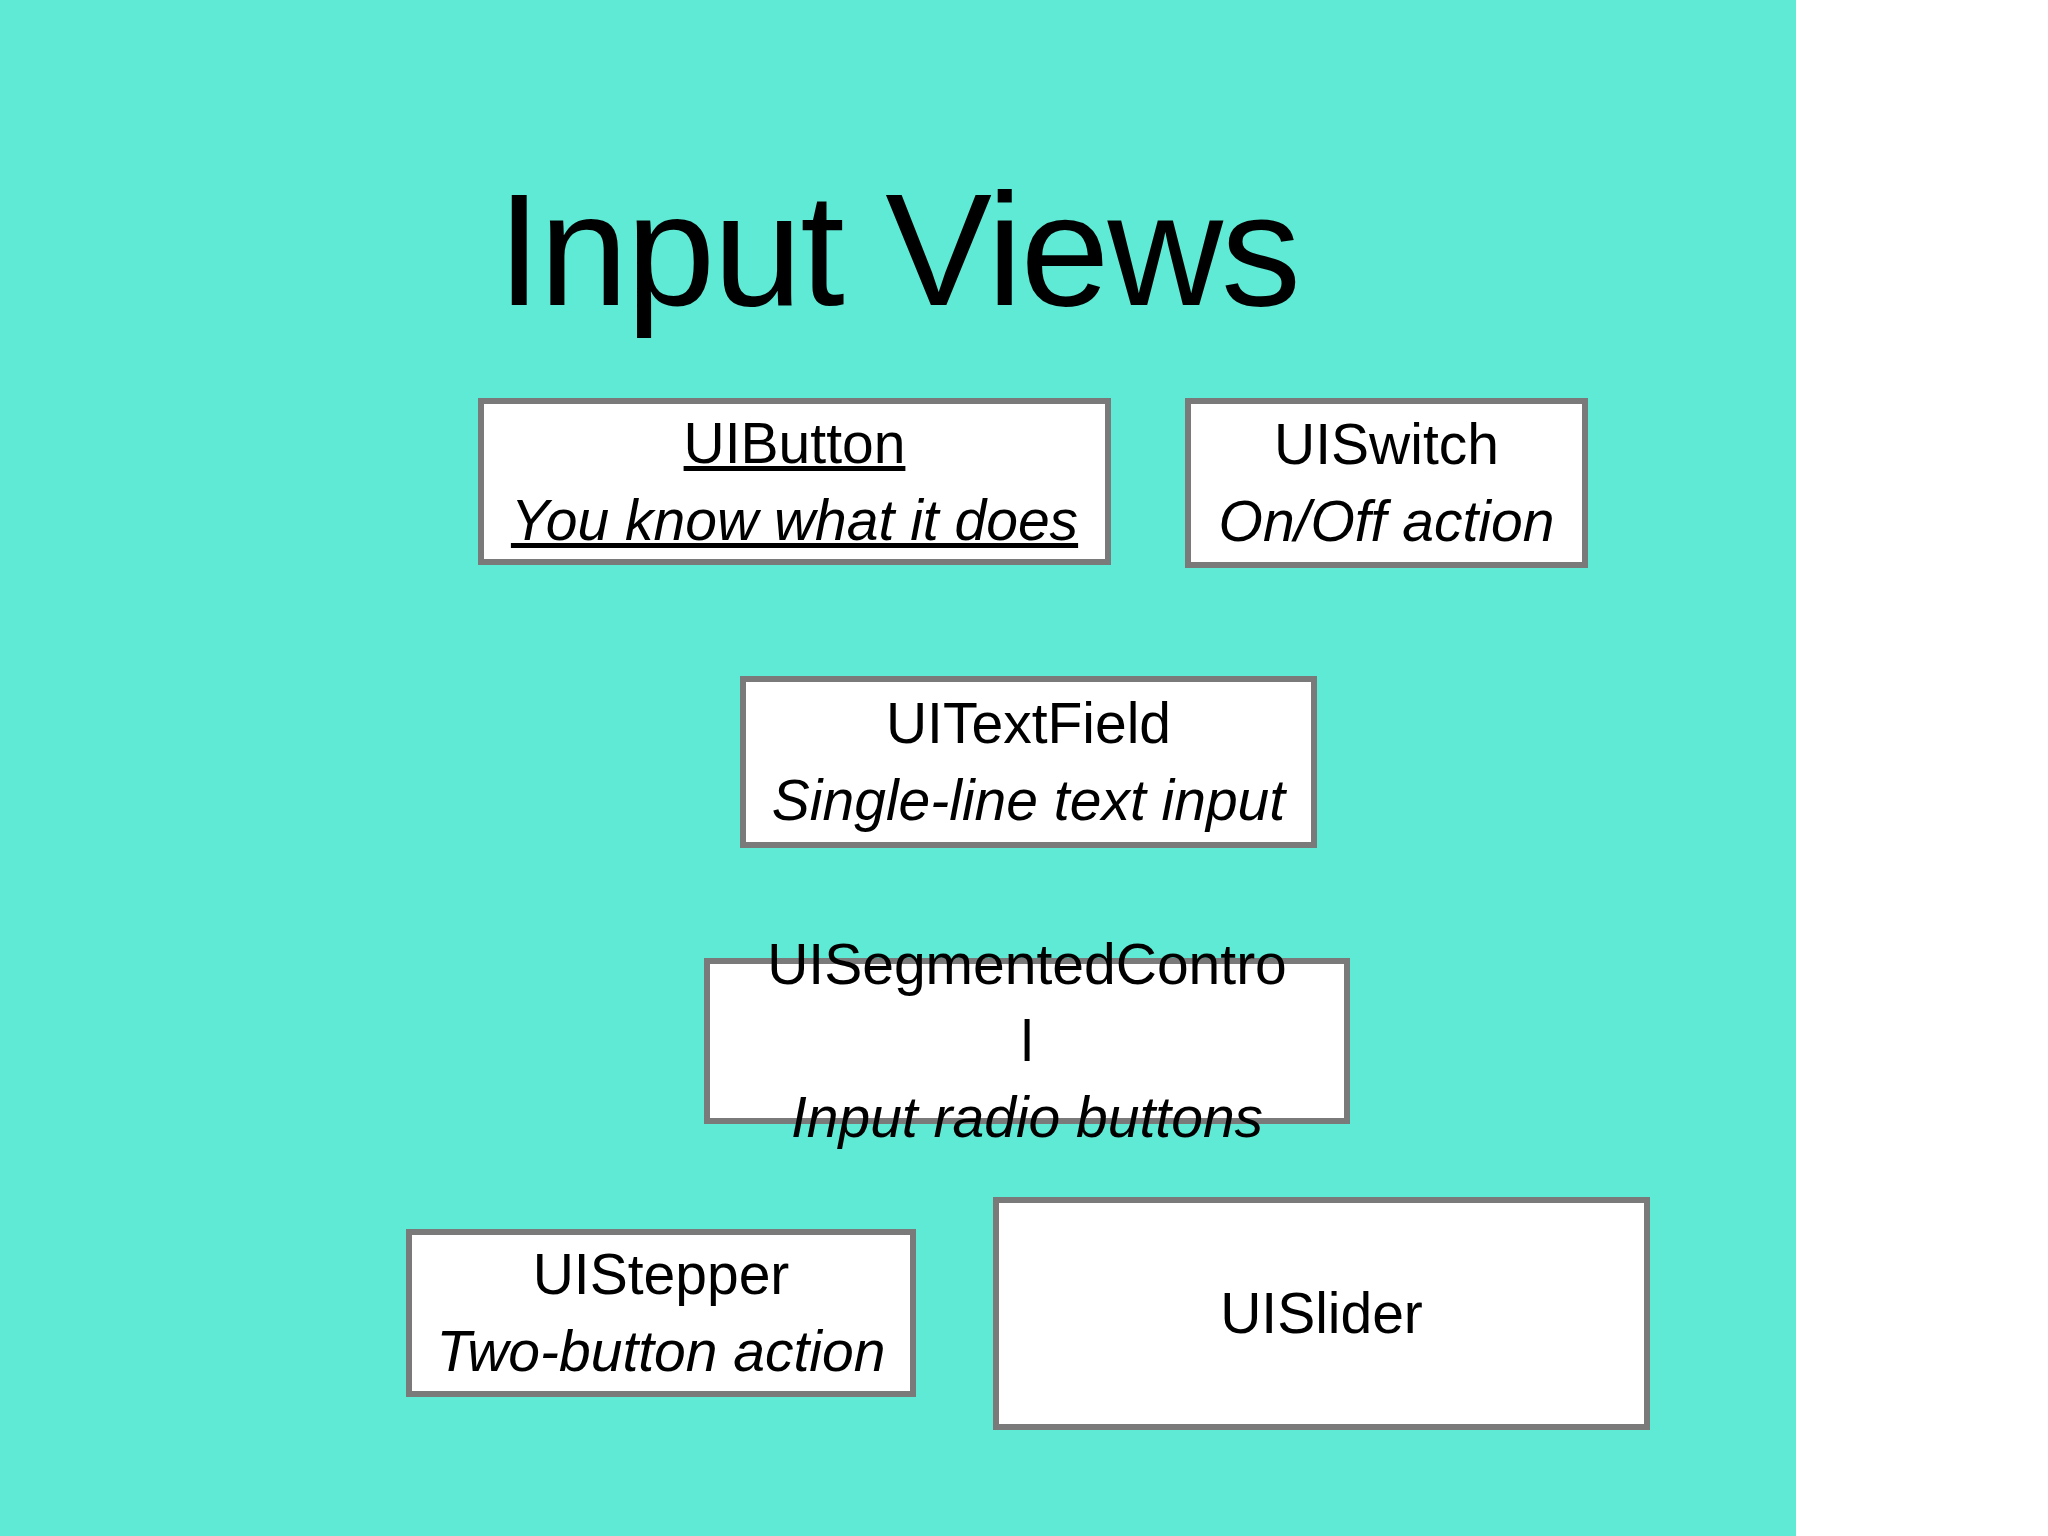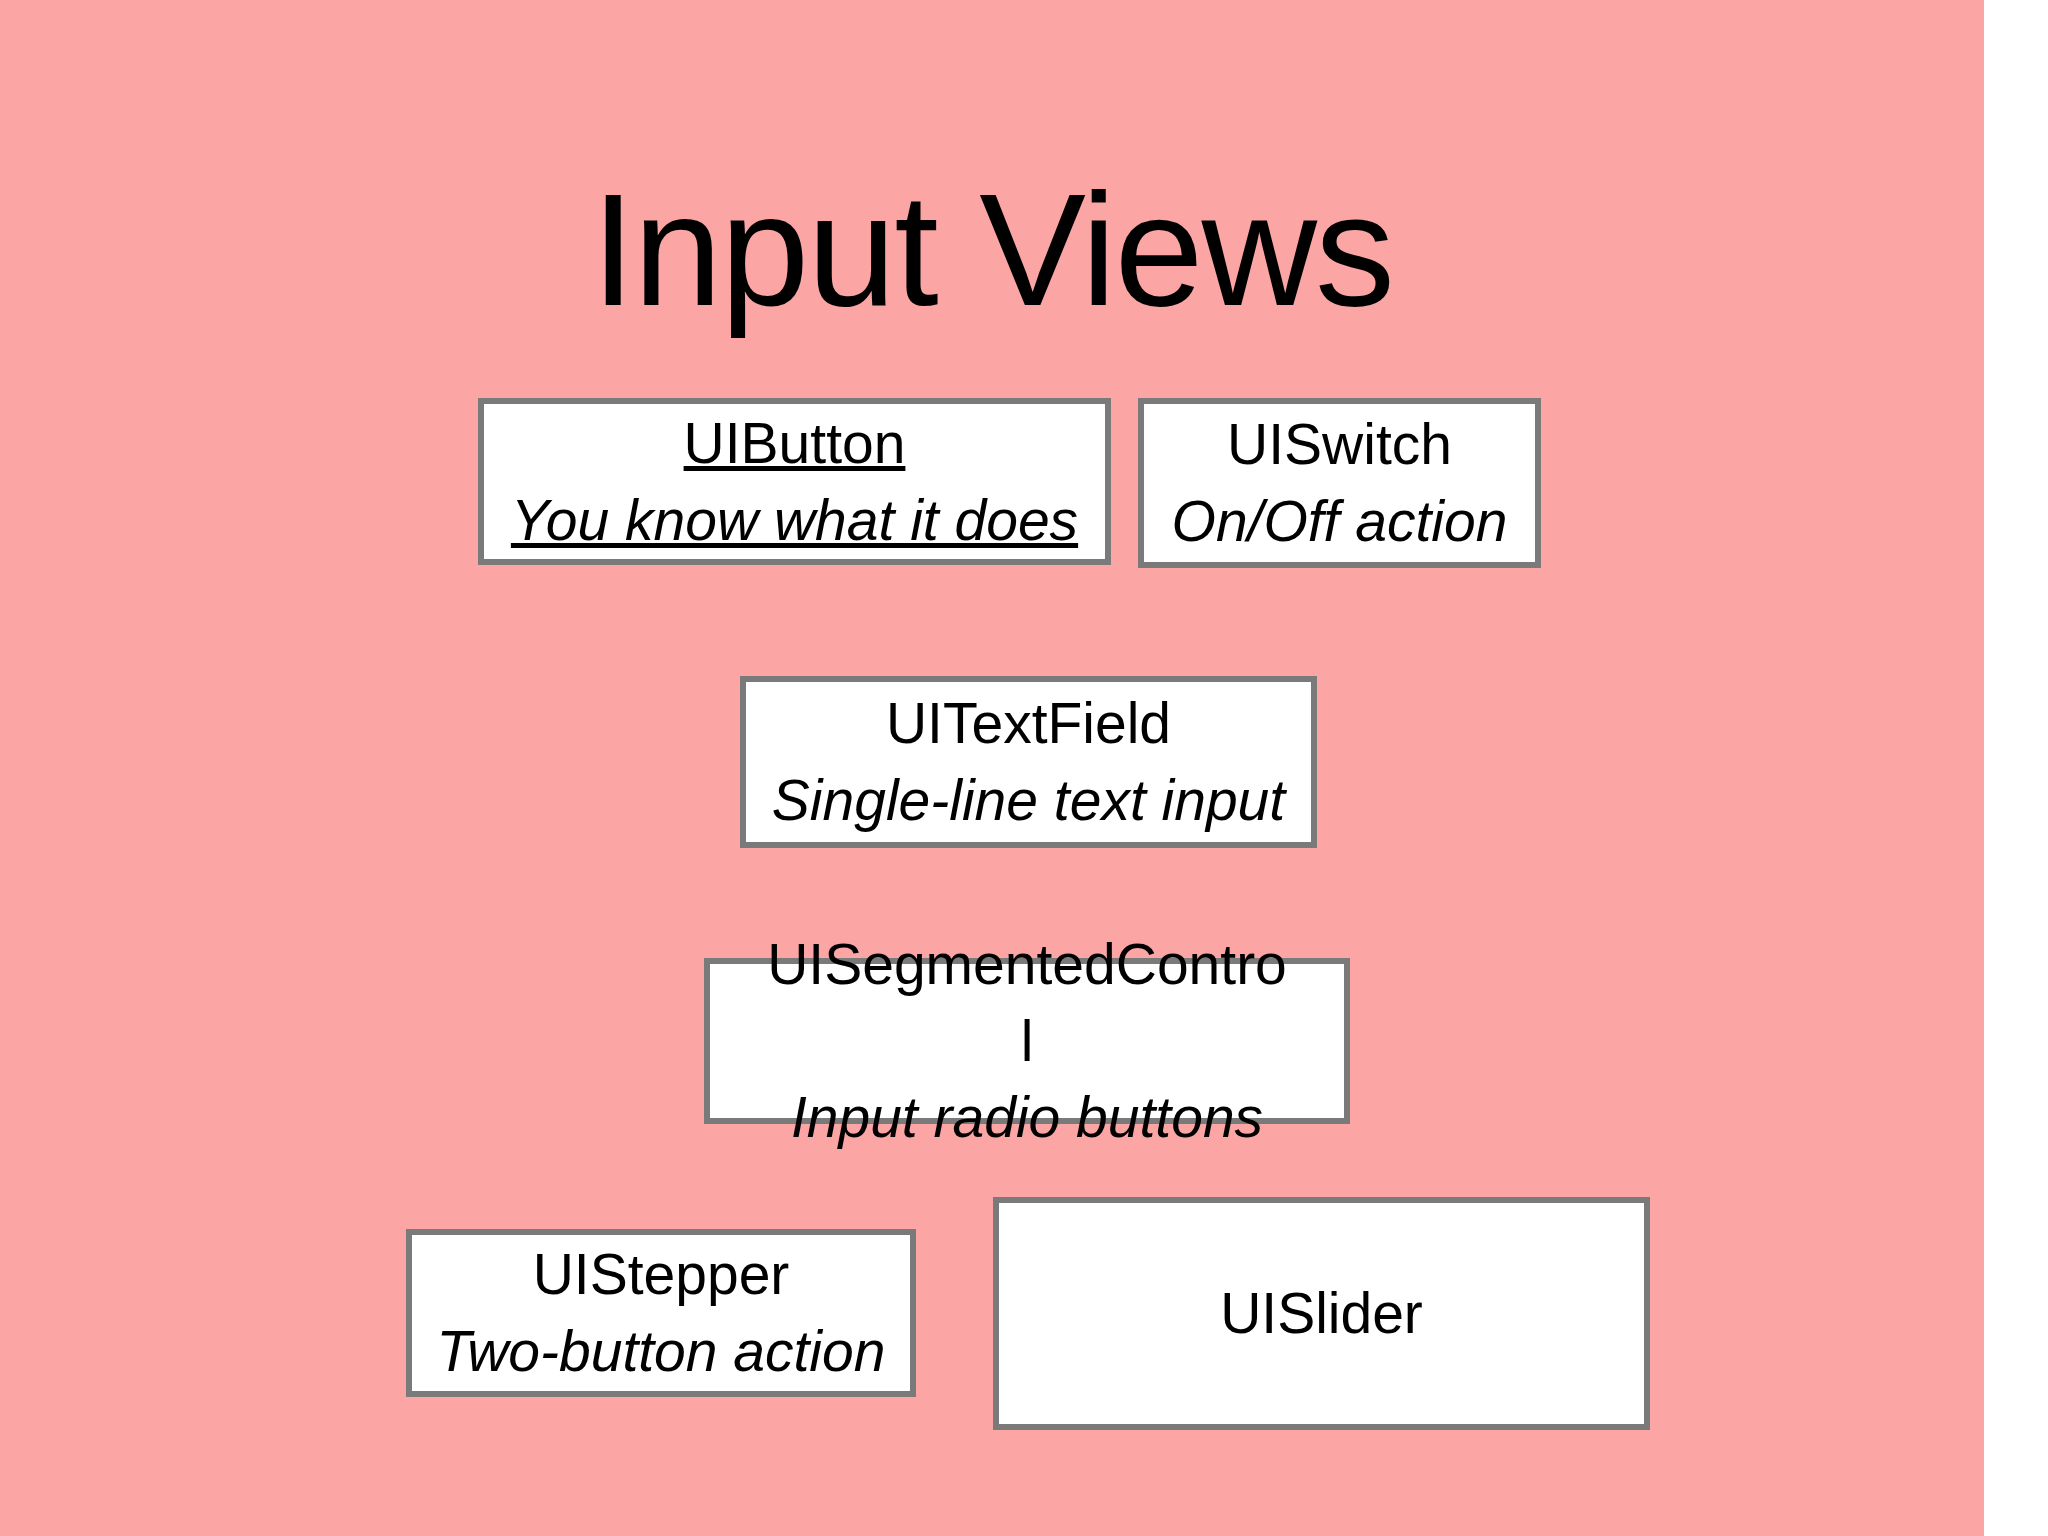--- a/index.html
+++ b/index.html
@@ -3,23 +3,23 @@
 <meta charset="utf-8">
 <style>
   html, body {
     margin: 0;
     padding: 0;
     background: #ffffff;
     font-family: "Liberation Sans", sans-serif;
   }
   .slide {
     position: relative;
-    width: 1984px;
+    width: 1796px;
     height: 1536px;
-    background: #fca5a5;
+    background: #5eead4;
     overflow: hidden;
     color: #000000;
   }
   .slide-title {
     position: absolute;
     left: 0;
     right: 0;
     top: 150px;
     margin: 0;
     text-align: center;
@@ -47,21 +47,21 @@
     font-weight: 500;
     font-style: normal;
     white-space: normal;
   }
   .box-subtitle {
     font-style: italic;
     font-weight: 400;
   }
   
   #box-uibutton          { left: 478px;  top: 398px;  width: 633px; height: 167px; text-decoration: underline; }
-  #box-uiswitch          { left: 1138px; top: 398px;  width: 403px; height: 170px; justify-content: center; }
+  #box-uiswitch          { left: 1185px; top: 398px;  width: 403px; height: 170px; justify-content: center; }
   #box-uitextfield       { left: 740px;  top: 676px;  width: 577px; height: 172px; }
   #box-uisegmentedcontrol{ left: 704px;  top: 958px;  width: 646px; height: 166px; }
   #box-uistepper         { left: 406px;  top: 1229px; width: 510px; height: 168px; }
   #box-uislider          { left: 993px;  top: 1197px; width: 657px; height: 233px; }
   
   #box-uisegmentedcontrol .box-title {
     width: 526px;
     word-break: break-all;
   }
 </style>

